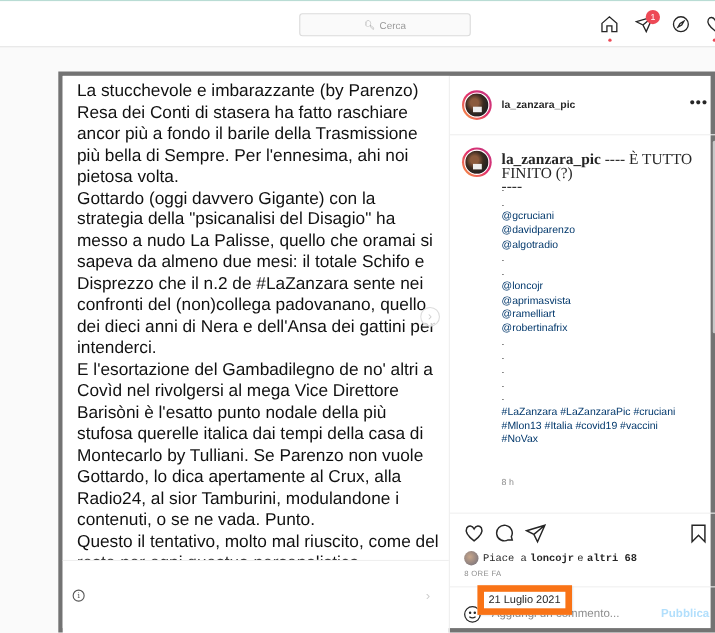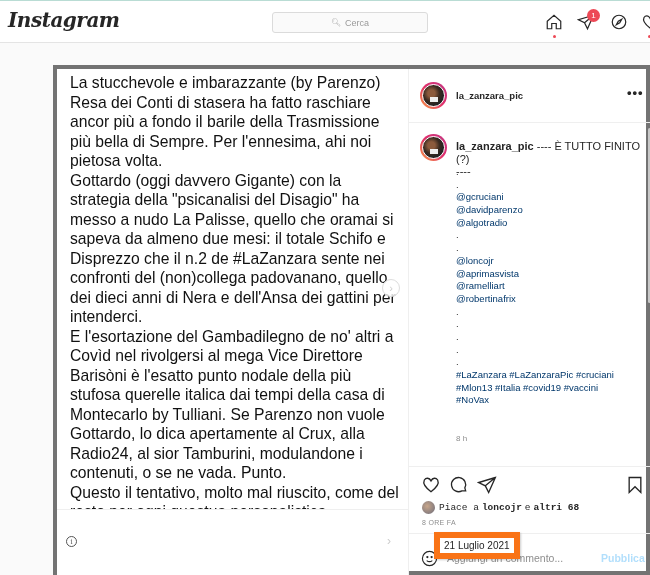--- a/index.html
+++ b/index.html
@@ -22,21 +22,21 @@
   .notice-chevron { position: absolute; left: 330px; top: 24px; color: #ccc; font-size: 12px; }
 
   .side { position: absolute; left: 351px; top: 0; width: 246px; height: 508px; border-left: 1px solid #efefef; }
   .side-head { position: absolute; left: 0; top: 0; width: 246px; height: 54px; border-bottom: 1px solid #efefef; }
   .avatar { position: absolute; width: 27px; height: 27px; border-radius: 50%; background: linear-gradient(45deg,#f9a03f,#e1306c,#c13584); padding: 2px; }
   .avatar-inner { width: 100%; height: 100%; border-radius: 50%; background: radial-gradient(circle at 40% 40%, #8b5a3c 0 20%, #3a2a20 45%, #222 70%); border: 1px solid #fff; position: relative; }
   .avatar-inner::after { content: ""; position: absolute; left: 7px; top: 12px; width: 8px; height: 5px; background: #eee; }
   .username { position: absolute; font-size: 9.5px; font-weight: bold; color: #262626; }
   .more { position: absolute; left: 218px; top: 16px; font-size: 13px; font-weight: bold; letter-spacing: 1px; color: #262626; }
   .caption-area { position: absolute; left: 0; top: 55px; width: 240px; height: 340px; overflow: hidden; }
-  .caption-head { position: absolute; left: 47px; top: 16px; width: 185px; font-size: 11px; line-height: 12.5px; color: #262626; }
+  .caption-head { position: absolute; left: 47px; top: 16px; width: 185px; font-size: 14px; line-height: 12.5px; color: #262626; font-family: Liberation Serif, serif; }
   .caption-head b { font-weight: bold; }
   .caption-lines { position: absolute; left: 47px; top: 42px; width: 185px; font-size: 9.5px; line-height: 12.7px; }
   .caption-lines div { height: 12.7px; white-space: nowrap; }
   .mention, .hashtag { color: #00376b; }
   .punct { color: #262626; }
   .time-small { position: absolute; left: 47px; top: 310px; font-size: 8px; color: #8e8e8e; }
   .scrollbar { position: absolute; left: 239px; top: 59px; width: 3px; height: 175px; background: #c8c8c8; border-radius: 2px; }
 
   .actions { position: absolute; left: 0; top: 397px; width: 246px; height: 111px; border-top: 1px solid #efefef; }
   .act-icon { position: absolute; top: 8px; width: 20px; height: 20px; }
@@ -48,21 +48,20 @@
   .emoji-icon { position: absolute; left: 12px; top: 16px; width: 17px; height: 17px; }
   .comment-input { position: absolute; left: 38px; top: 18px; width: 160px; border: none; outline: none; background: transparent; font-size: 10.5px; color: #8e8e8e; font-family: "Liberation Sans", sans-serif; }
   .comment-input::placeholder { color: #8e8e8e; }
   .publish { position: absolute; left: 192px; top: 18px; font-size: 10.5px; color: #b2dffc; font-weight: bold; }
   .tooltip { position: absolute; left: 434px; top: 532px; padding: 2px 4px; border: 6px solid #f97316; background: #fff; font-size: 10px; color: #262626; box-shadow: 1px 1px 2px rgba(0,0,0,0.2); }
 </style>
 </head>
 <body>
 
 <div class="topbar">
-  <div class="logo">Instagram</div>
   <div class="search">
     <span class="glass">🔍︎</span>
     <span>Cerca</span>
   </div>
   <div class="nav-icon" style="left:544px;">
     <svg width="18" height="18" viewBox="0 0 24 24" fill="none" stroke="#262626" stroke-width="1.6">
         <path d="M3 11 L12 3 L21 11 V21 H15 V14 H9 V21 H3 Z"></path>
       </svg>
   </div>
   <div class="dot" style="left:553px; top:34px;"></div>

